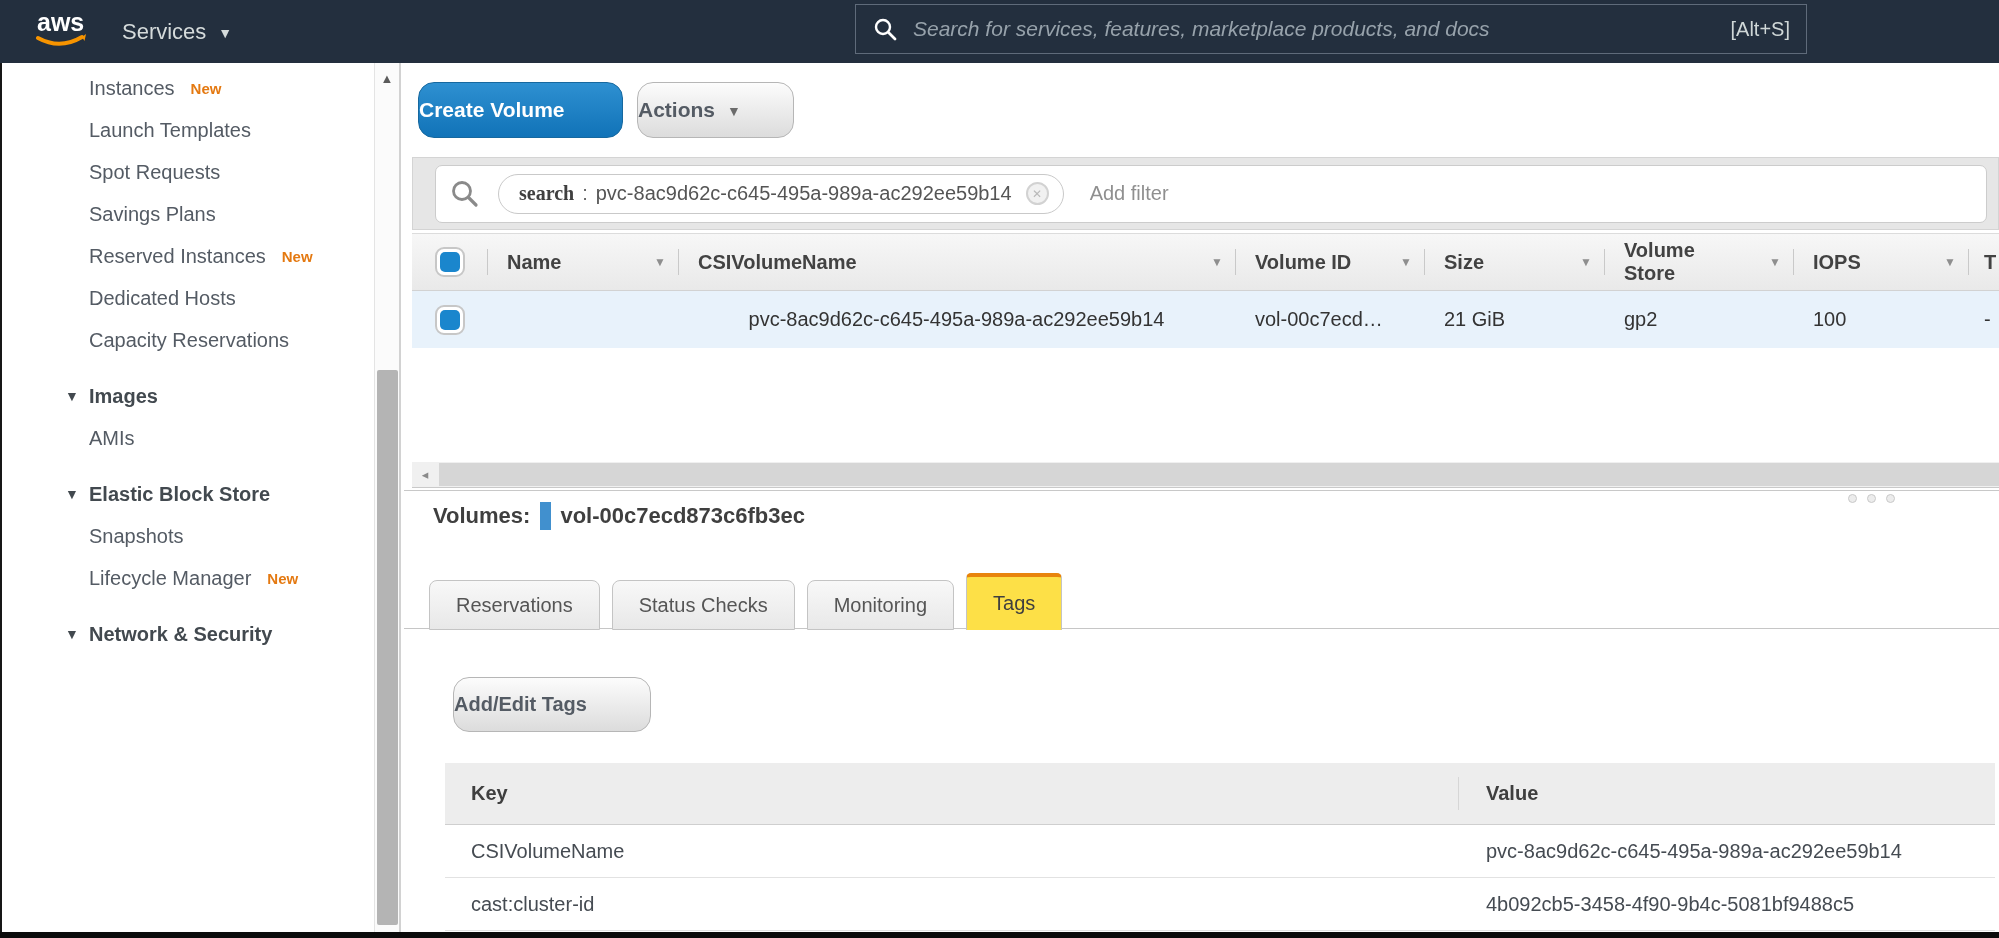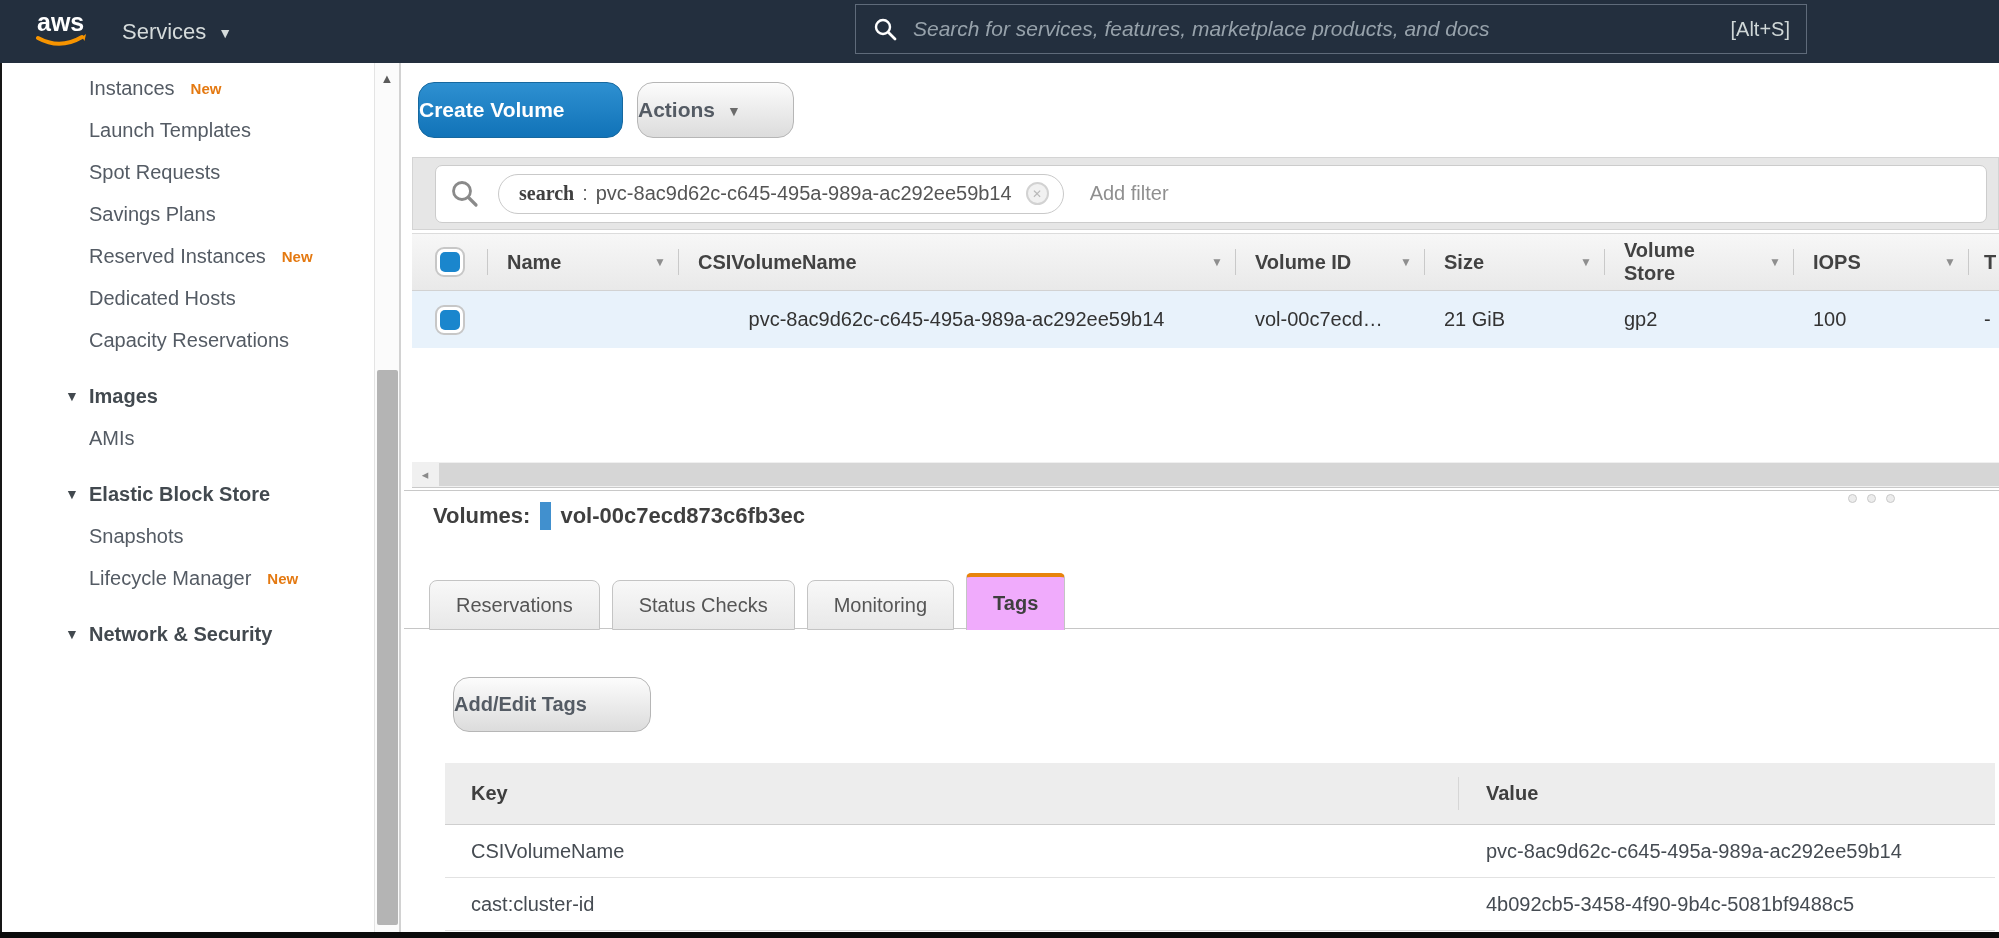--- a/index.html
+++ b/index.html
@@ -95,22 +95,22 @@
   
   .details-title { position:absolute; left:29px; top:437px; height:32px; display:flex; align-items:center;
                    font-size:22px; font-weight:bold; color:#3f3f3f; }
   .details-title .cursor { display:inline-block; width:11px; height:28px; background:#4190ce; margin:0 9px 0 10px; }
 
   .tab-strip-line { position:absolute; left:0; top:565px; width:1595px; height:1px; background:#c6c6c6; z-index:1; }
   .tabs { position:absolute; left:25px; top:510px; height:57px; display:flex; align-items:flex-end; gap:12px; z-index:2; }
   .tab { height:50px; display:flex; align-items:center; padding:0 26px; font-size:20px; color:#555;
          background:linear-gradient(180deg,#f8f8f8 0%,#e8e8e8 100%); border:1px solid #c4c4c4;
          border-radius:8px 8px 0 0; cursor:pointer; }
-  .tab.active { height:57px; background:#f0abfc; border-bottom:none; border-top:4px solid #e8840c;
-                border-radius:5px 5px 0 0; font-weight:bold; color:#3f3f3f; }
+  .tab.active { height:57px; background:#fde047; border-bottom:none; border-top:4px solid #e8840c;
+                border-radius:5px 5px 0 0; font-weight:normal; color:#3f3f3f; }
 
   .btn-addtags { position:absolute; left:49px; top:614px; width:198px; height:55px; font-size:20px; }
 
   .tags-table { position:absolute; left:41px; top:700px; width:1550px; font-size:20px; }
   .trow { display:flex; width:100%; }
   .thead { height:62px; background:#ededed; border-bottom:1px solid #cfcfcf; color:#3f3f3f; font-weight:bold; }
   .tcell { display:flex; align-items:center; overflow:hidden; }
   .t-key { width:1013px; padding-left:26px; }
   .t-val { flex:1; padding-left:28px; position:relative; }
   .thead .t-val:before { content:""; position:absolute; left:0; top:14px; bottom:14px; width:1px; background:#d6d6d6; }

